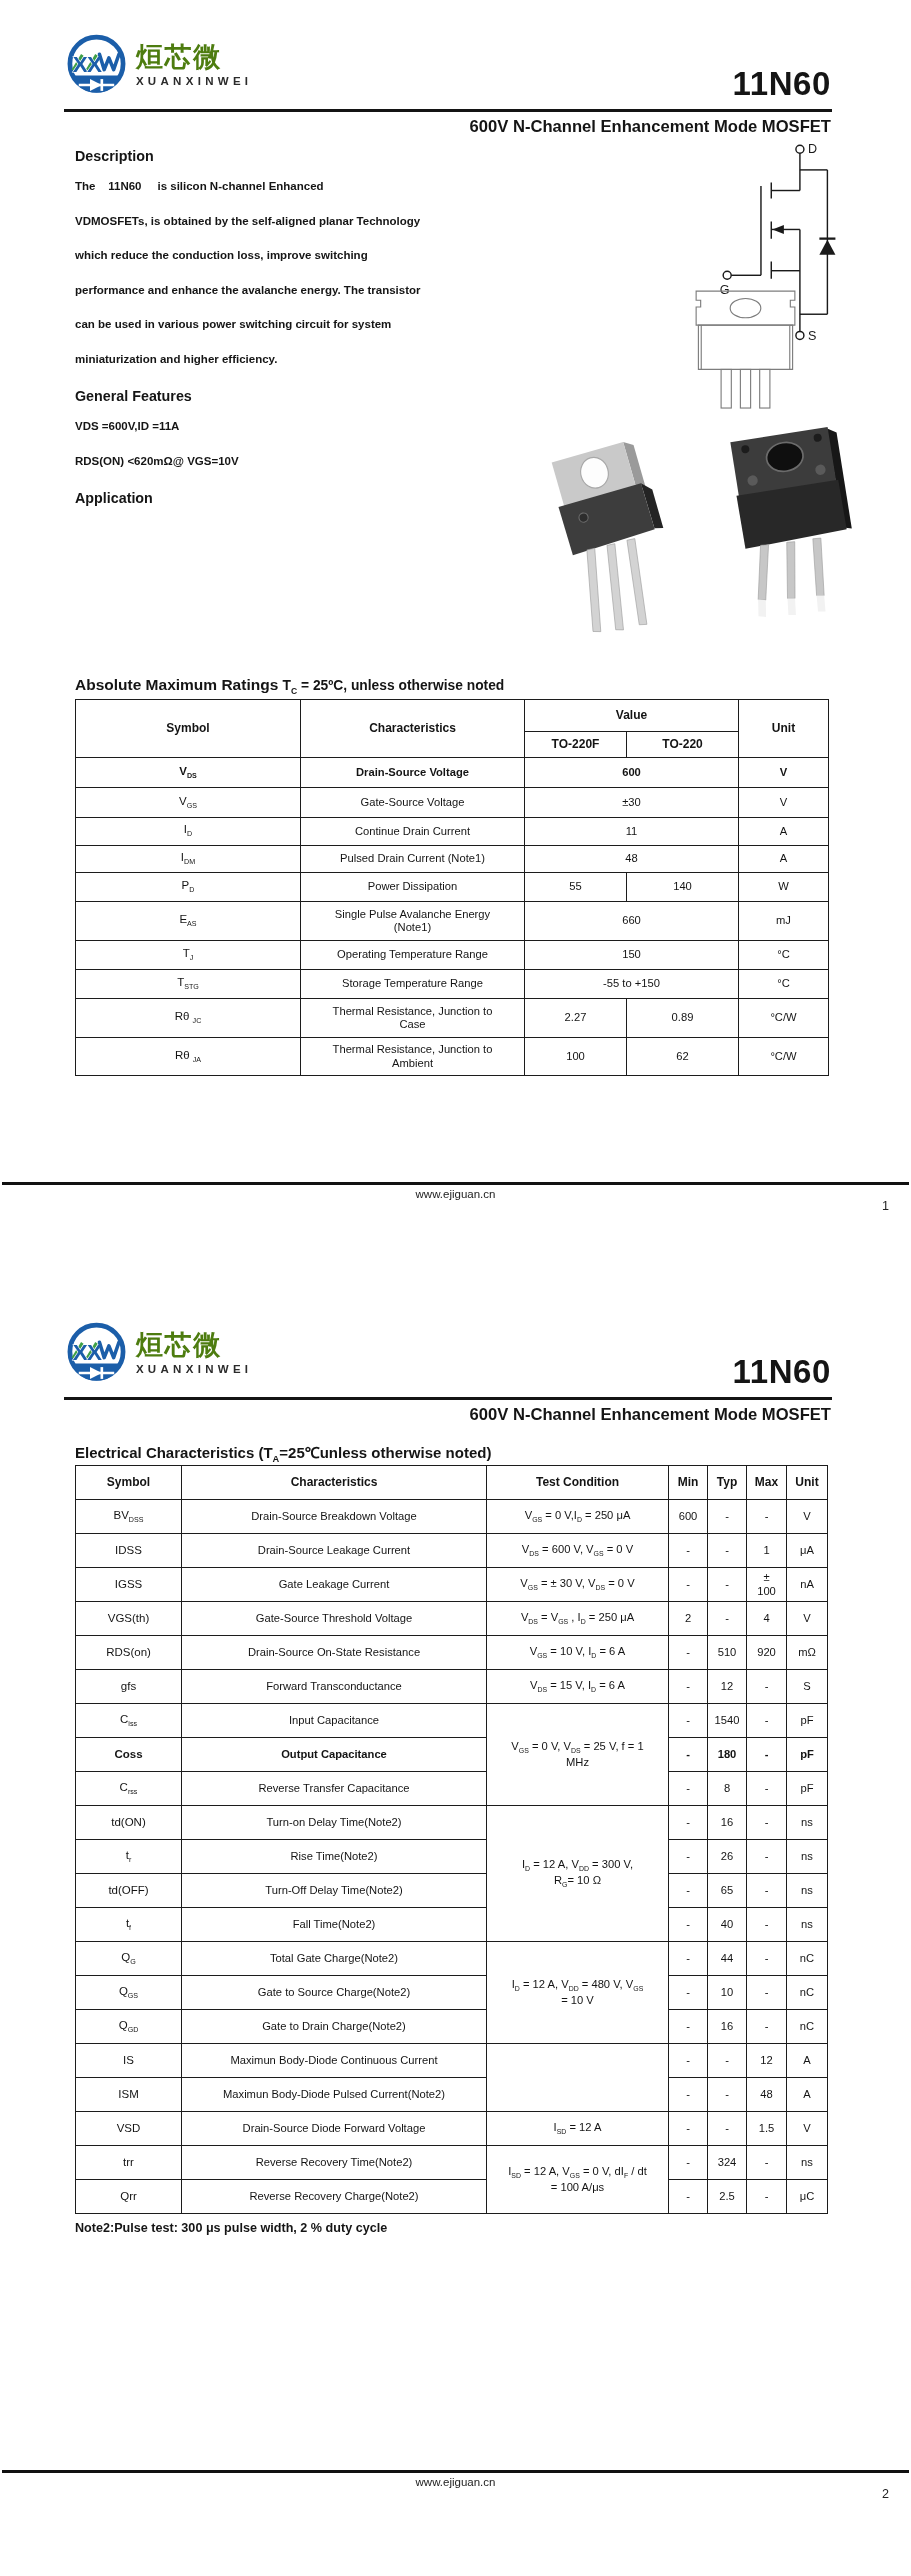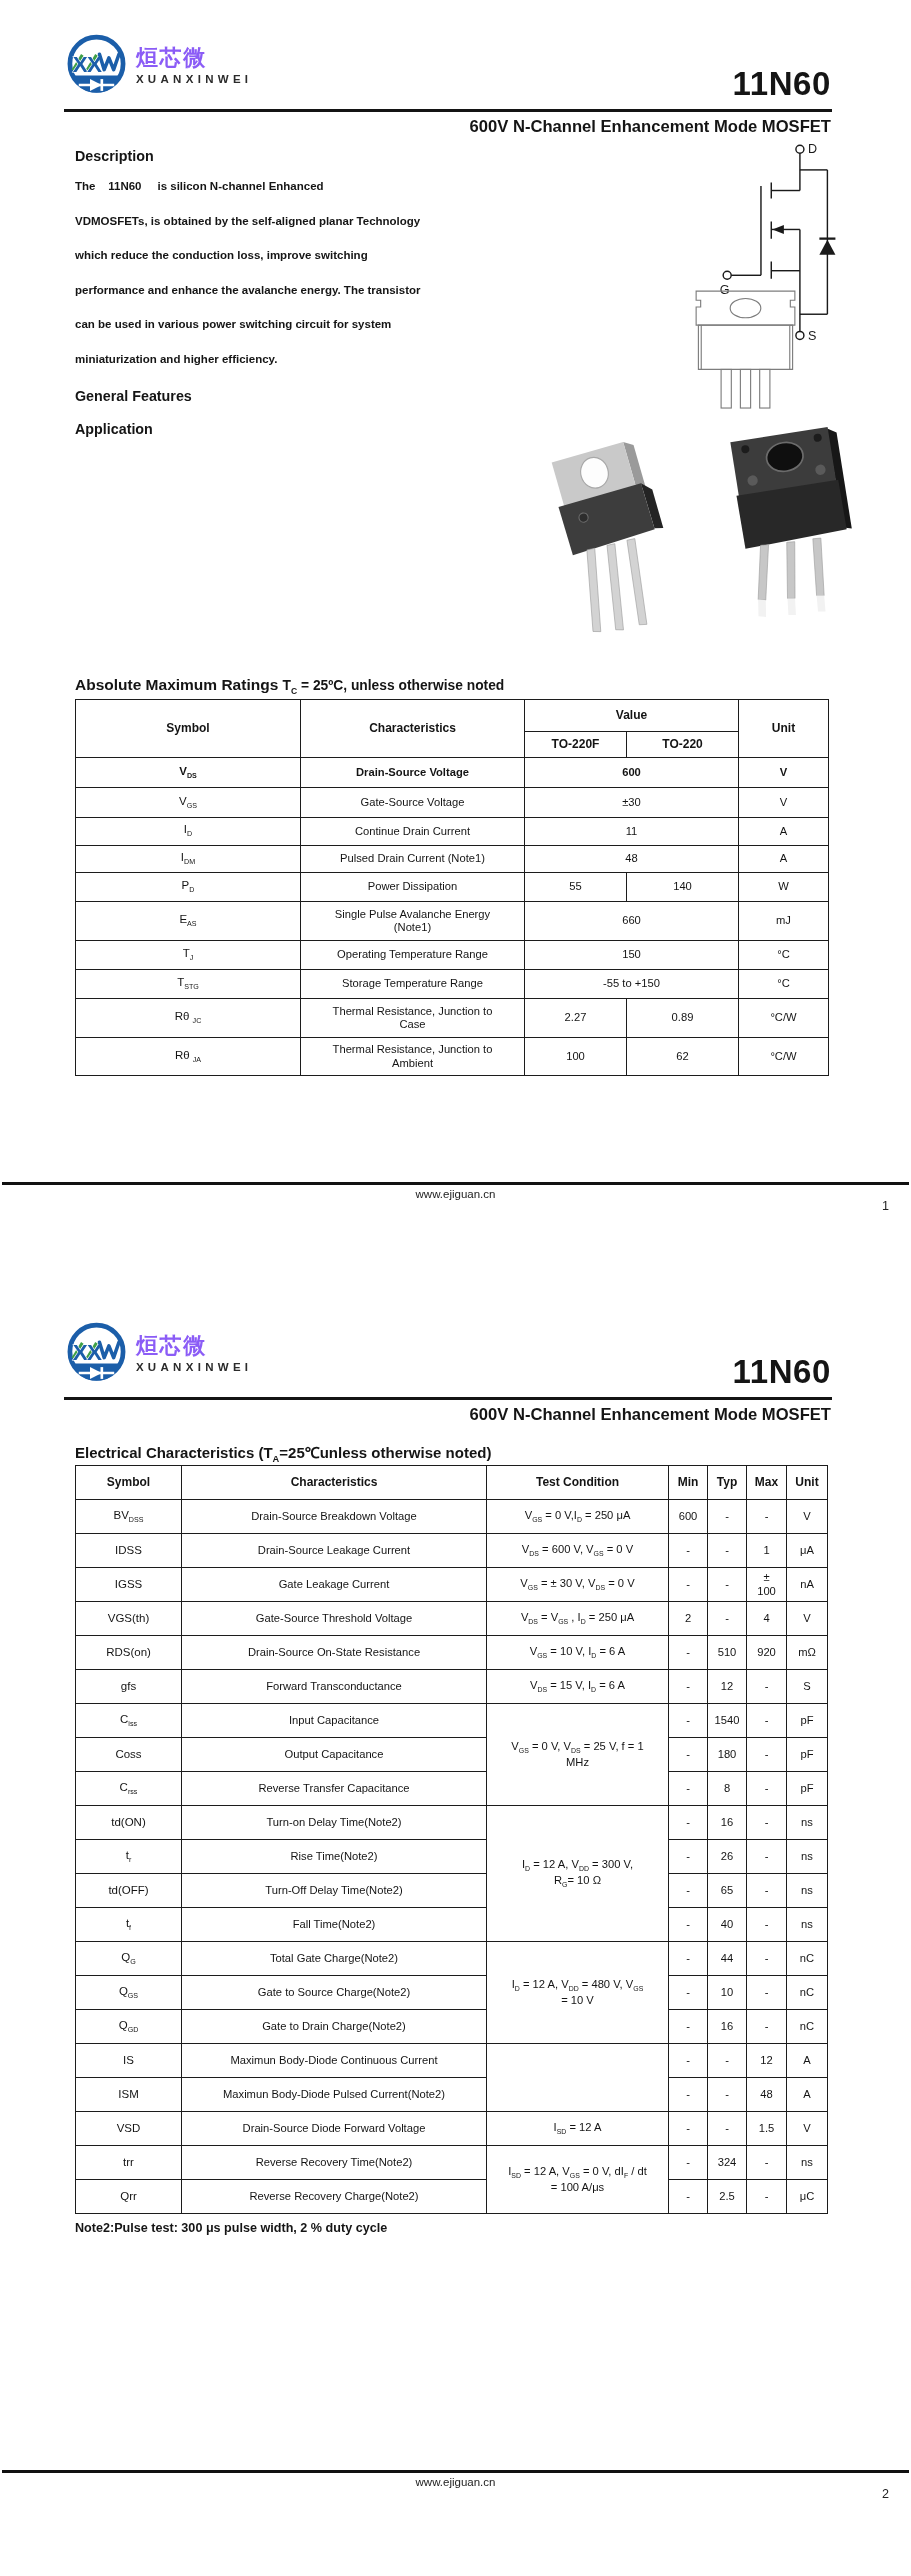--- a/index.html
+++ b/index.html
@@ -7,21 +7,21 @@
     width:911px;height:2576px;position:relative;background:#ffffff;
     font-family:"Liberation Sans", sans-serif;color:#151515;
     -webkit-font-smoothing:antialiased;
   }
   .page{position:absolute;left:0;width:911px;height:1288px;background:#fff;overflow:hidden;}
   #page1{top:0;}
   #page2{top:1288px;}
 
   
   .logo{position:absolute;left:64px;top:33px;display:flex;align-items:center;gap:6.9px;}
-  .logo-cn{font-size:22px;font-weight:800;letter-spacing:1.7px;color:#8b5cf6;line-height:1;font-family:Liberation Sans, sans-serif;}
+  .logo-cn{font-size:27px;font-weight:800;letter-spacing:1.7px;color:#4d7c0f;line-height:1;font-family:Liberation Sans, sans-serif;}
   .logo-en{font-size:11.5px;font-weight:600;letter-spacing:4.3px;color:#2b2b2b;margin-top:4px;}
   .pn{position:absolute;right:80px;top:65px;font-size:33px;font-weight:800;letter-spacing:0.6px;}
   .hrule{position:absolute;left:64px;right:79px;top:109px;height:2.9px;background:#141414;}
   .subtitle{position:absolute;right:80px;top:117px;font-size:16.6px;font-weight:700;}
 
   
   .leftcol{position:absolute;left:75px;top:148px;width:476px;}
   .sec{font-size:14.3px;font-weight:700;margin:0 0 17px 0;line-height:16px;}
   .sec.mt{margin-top:4.6px;}
   .line{font-size:11.5px;line-height:11.5px;margin-bottom:23px;white-space:pre-wrap;font-weight:bold;}
@@ -84,20 +84,24 @@
     <h3 class="sec">Description</h3>
     <div id="desc-lines">
         <div class="line">The    11N60     is silicon N-channel Enhanced</div>
         <div class="line">VDMOSFETs, is obtained by the self-aligned planar Technology</div>
         <div class="line">which reduce the conduction loss, improve switching</div>
         <div class="line">performance and enhance the avalanche energy. The transistor</div>
         <div class="line">can be used in various power switching circuit for system</div>
         <div class="line">miniaturization and higher efficiency.</div>
       </div>
     <h3 class="sec mt">General Features</h3>
+    <div id="feat-lines">
+        <div class="line">VDS =600V,ID =11A</div>
+        <div class="line">RDS(ON) &lt;620mΩ@ VGS=10V</div>
+      </div>
     <h3 class="sec">Application</h3>
   </div>
 
   <div class="fig" style="left:714px;top:142px;">
     <svg width="126" height="207" viewBox="0 0 220 360">
       <g stroke="#1a1a1a" stroke-width="2.5" fill="none">
         <circle cx="150" cy="12" r="7"></circle>
         <line x1="150" y1="19" x2="150" y2="84"></line>
         <line x1="150" y1="48" x2="198" y2="48"></line>
         <line x1="100" y1="84" x2="150" y2="84"></line>
@@ -377,21 +381,21 @@
         </tr>
         <tr style="height: 34px;">
           <td class="sym">C<sub>iss</sub></td>
           <td>Input Capacitance</td>
           <td rowspan="3">V<sub>GS</sub> = 0 V, V<sub>DS</sub> = 25 V,  f = 1<br>MHz</td>
           <td>-</td>
           <td>1540</td>
           <td>-</td>
           <td>pF</td>
         </tr>
-        <tr style="height: 34px;">
+        <tr style="height: 34px; font-weight: bold;">
           <td class="sym">Coss</td>
           <td>Output Capacitance</td>
           <td>-</td>
           <td>180</td>
           <td>-</td>
           <td>pF</td>
         </tr>
         <tr style="height: 34px;">
           <td class="sym">C<sub>rss</sub></td>
           <td>Reverse Transfer Capacitance</td>

